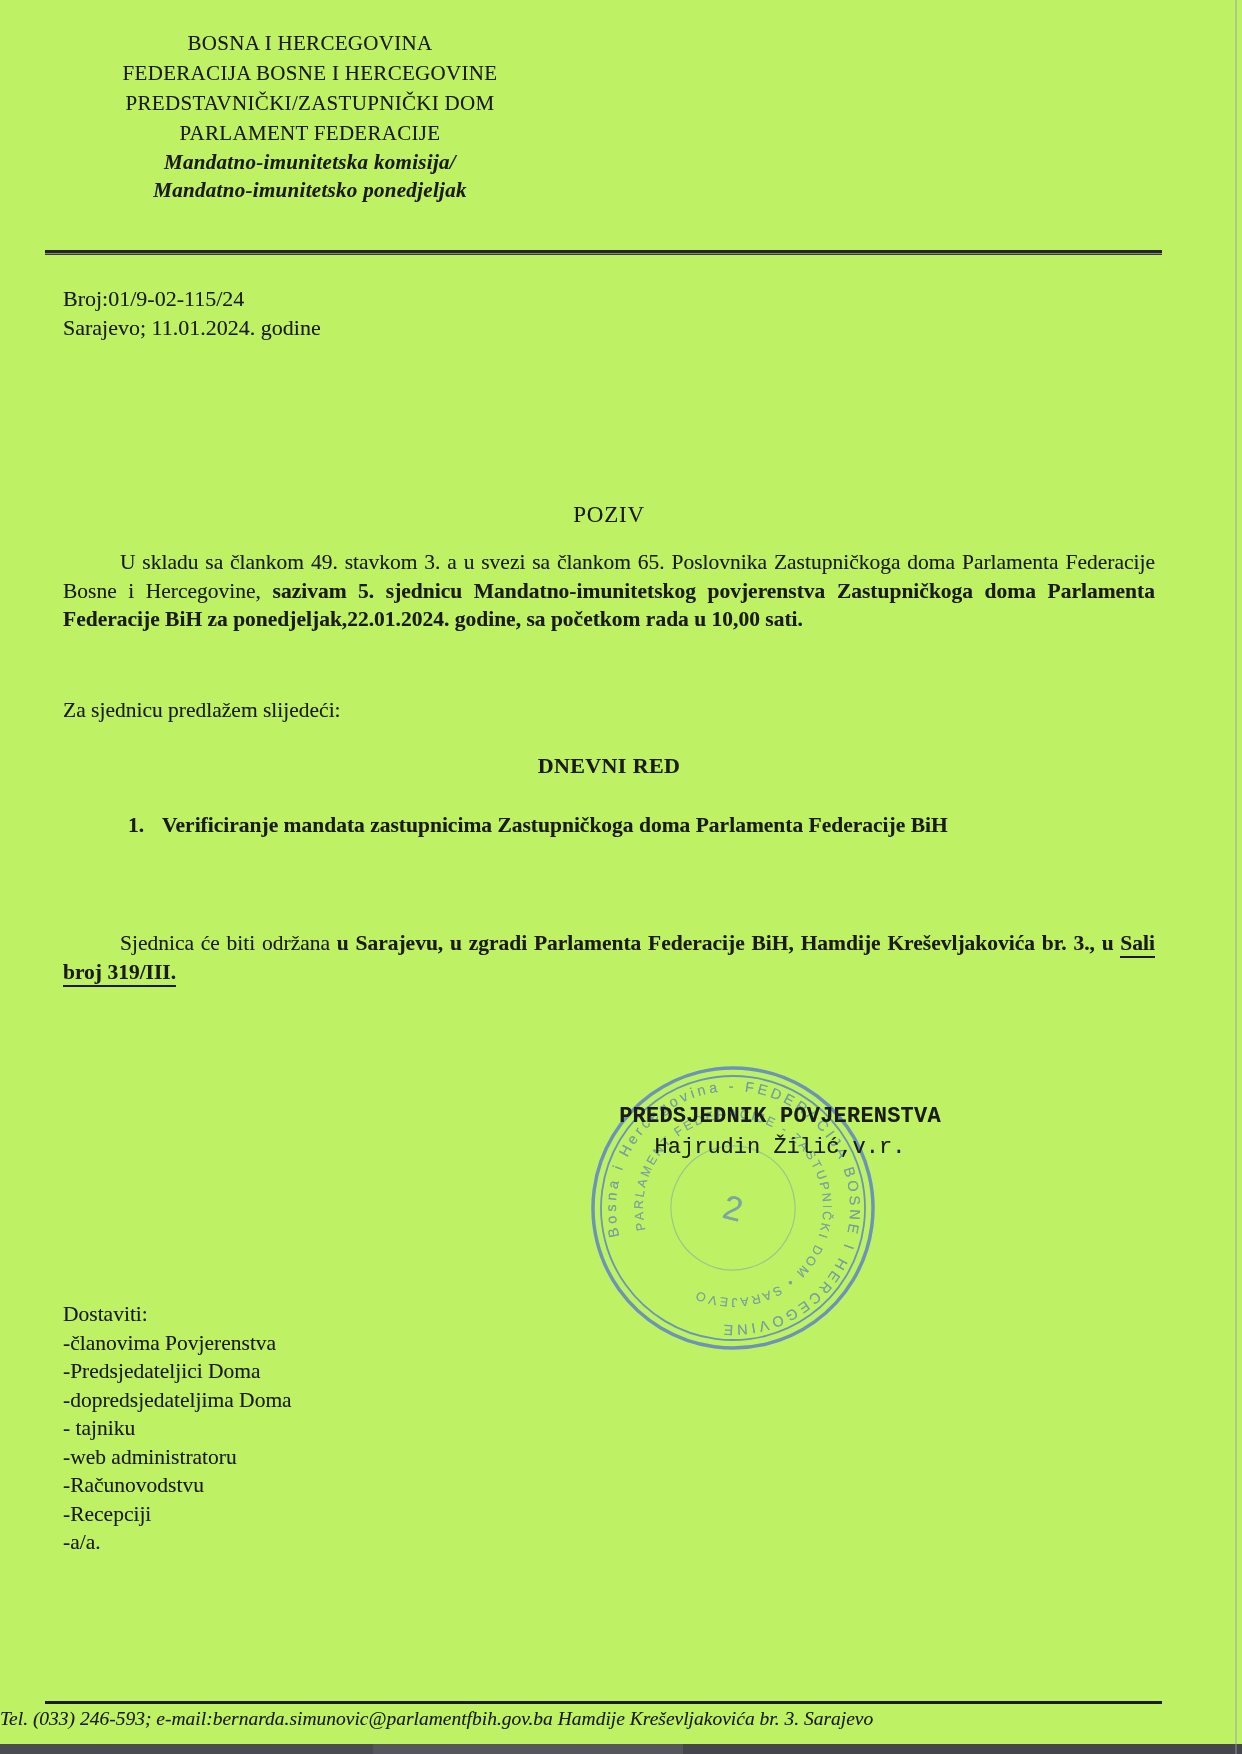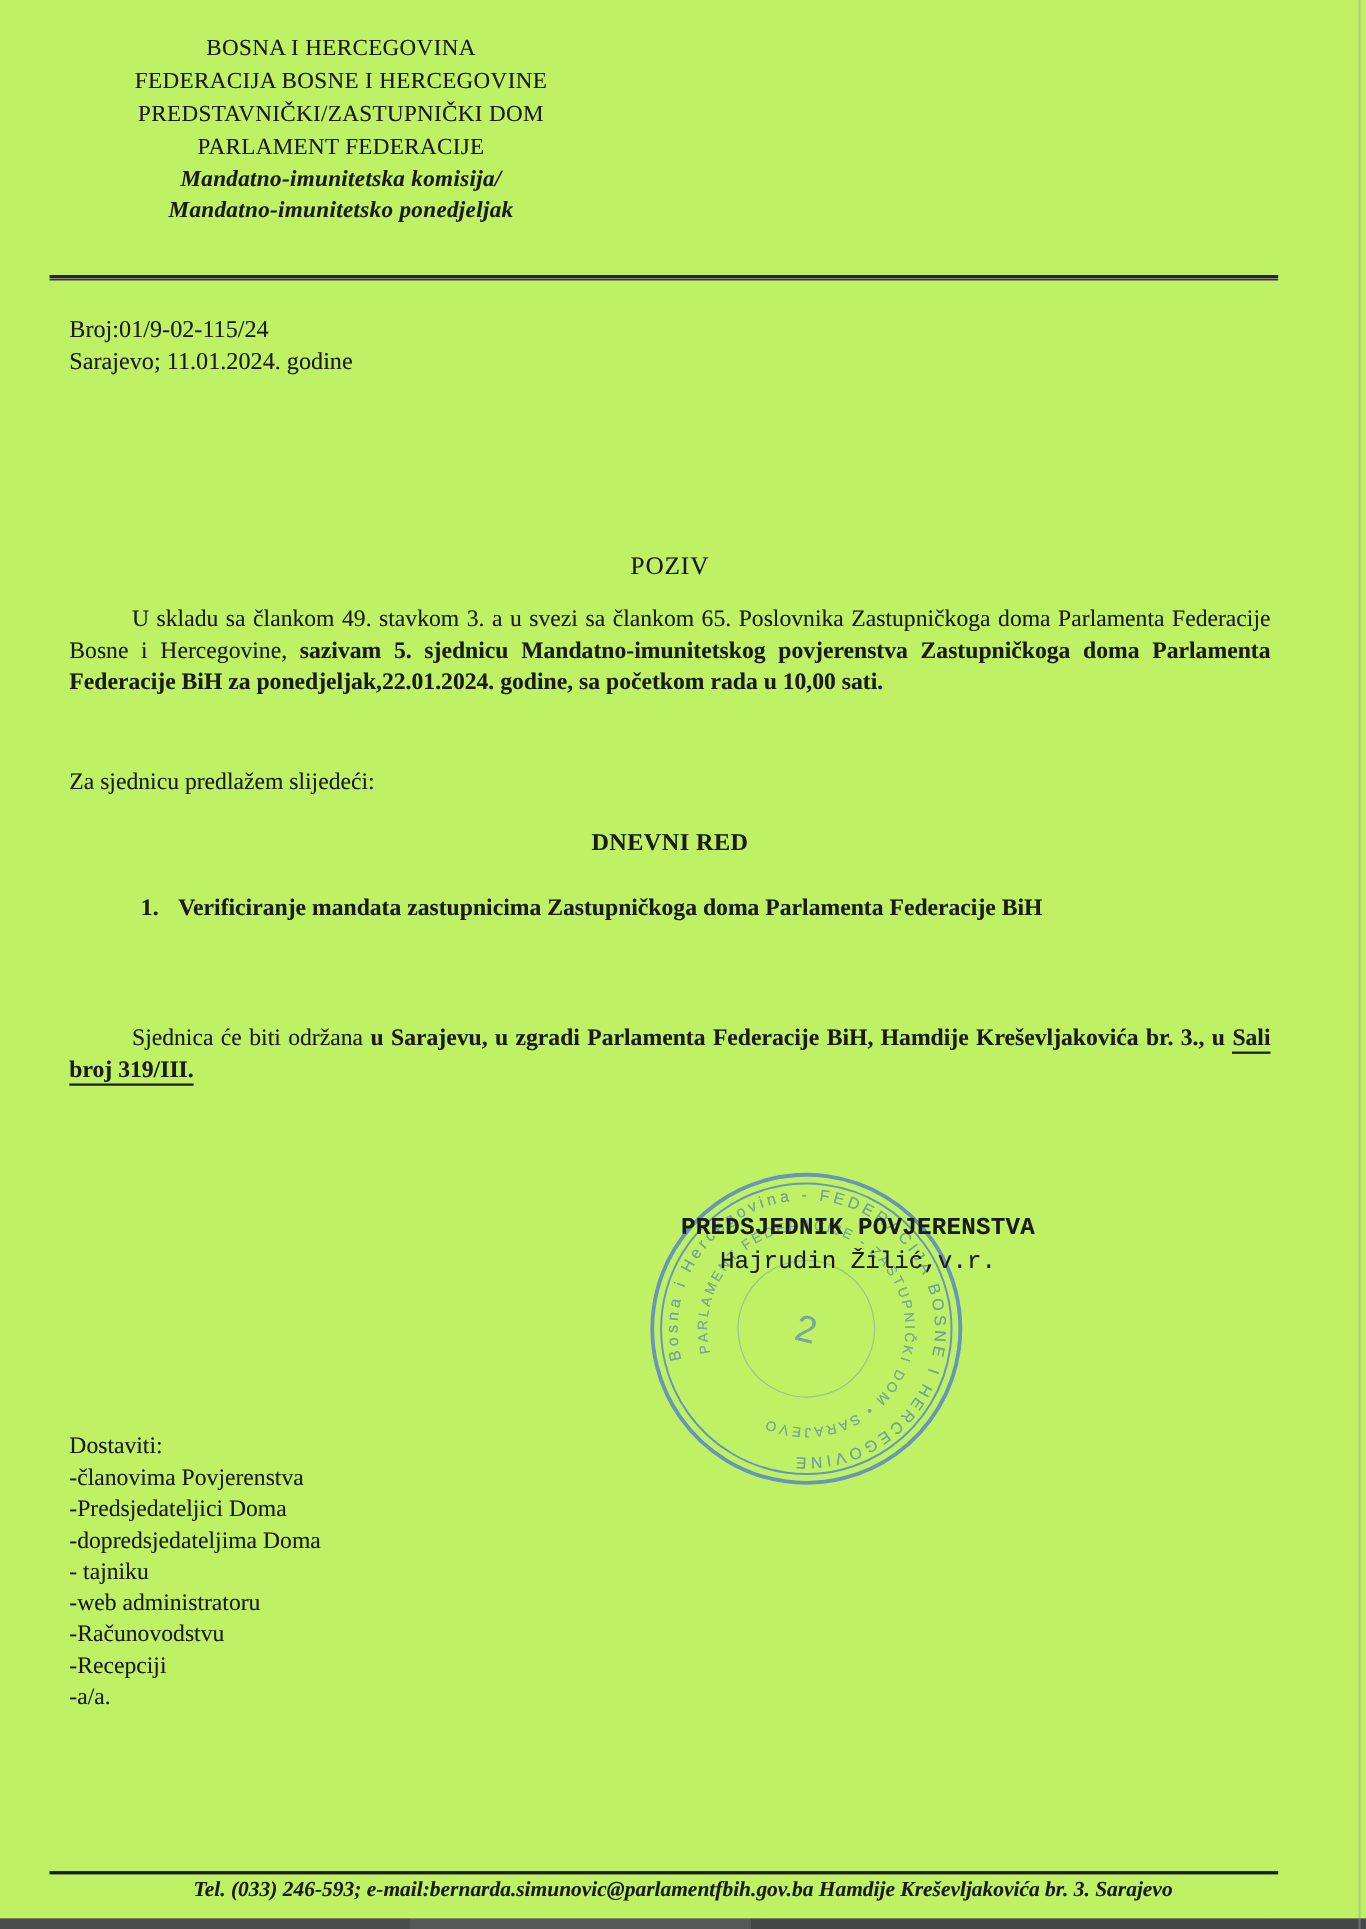--- a/index.html
+++ b/index.html
@@ -49,22 +49,22 @@
   
   .signature{position:absolute;left:580px;top:1104px;width:400px;text-align:center;z-index:2;font-family:Liberation Mono, monospace;}
   .sig-title{font-size:22px;font-weight:bold;letter-spacing:.2px;}
   .sig-name{font-size:22px;margin-top:6px;}
   .stamp{position:absolute;left:588px;top:1063px;z-index:1;opacity:.82;
     transform:rotate(-14deg);}
   .stamp text{font-family:"Liberation Sans","DejaVu Sans",sans-serif;}
   
   .distribution{position:absolute;left:63px;top:1300px;font-size:21.5px;line-height:28.5px;}
   
-  .footer-text{position:absolute;left:0;top:1708px;width:1242px;text-align:center;
-    font-size:19.5px;font-weight:bold;font-style:italic;}
+  .footer-text{position:absolute;left:0;top:1708px;width:1242px;
+    font-size:19.5px;font-weight:normal;font-style:italic;}
   
   .bottom-band{position:absolute;left:0;top:1744px;width:1242px;height:10px;
     background:linear-gradient(90deg,#4a4c50 0 30%,#55575b 30% 55%,#44464a 55% 100%);}
   .right-edge{position:absolute;left:1235px;top:0;width:2px;height:1754px;
     background:rgba(150,158,175,.45);}
 </style>
 </head>
 <body>
 
 <div class="page">

